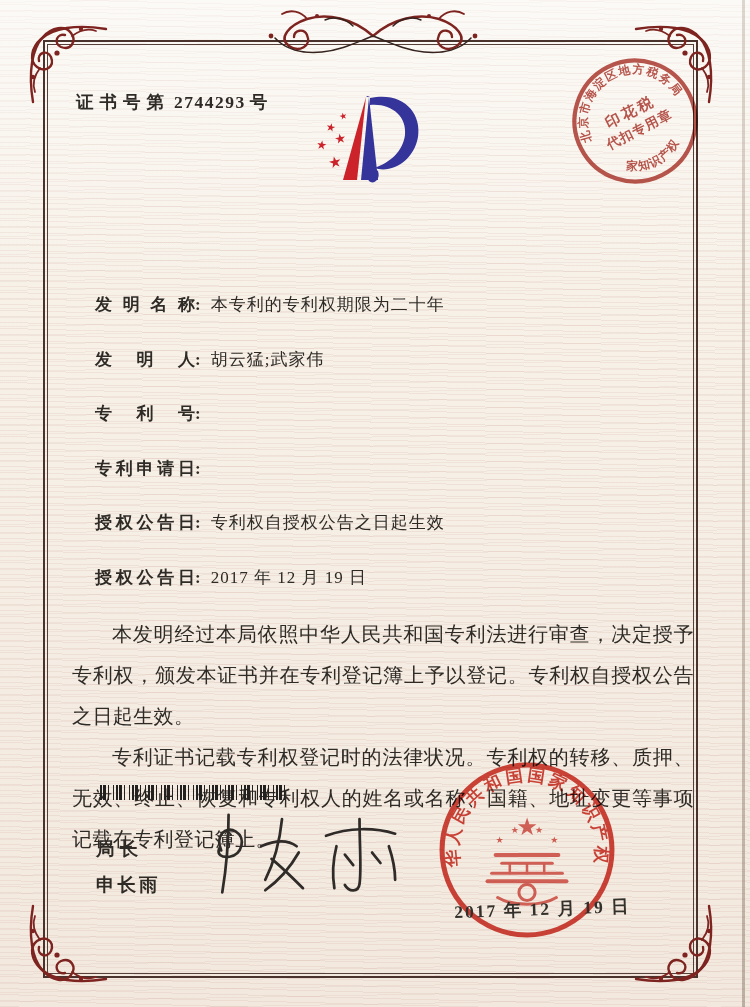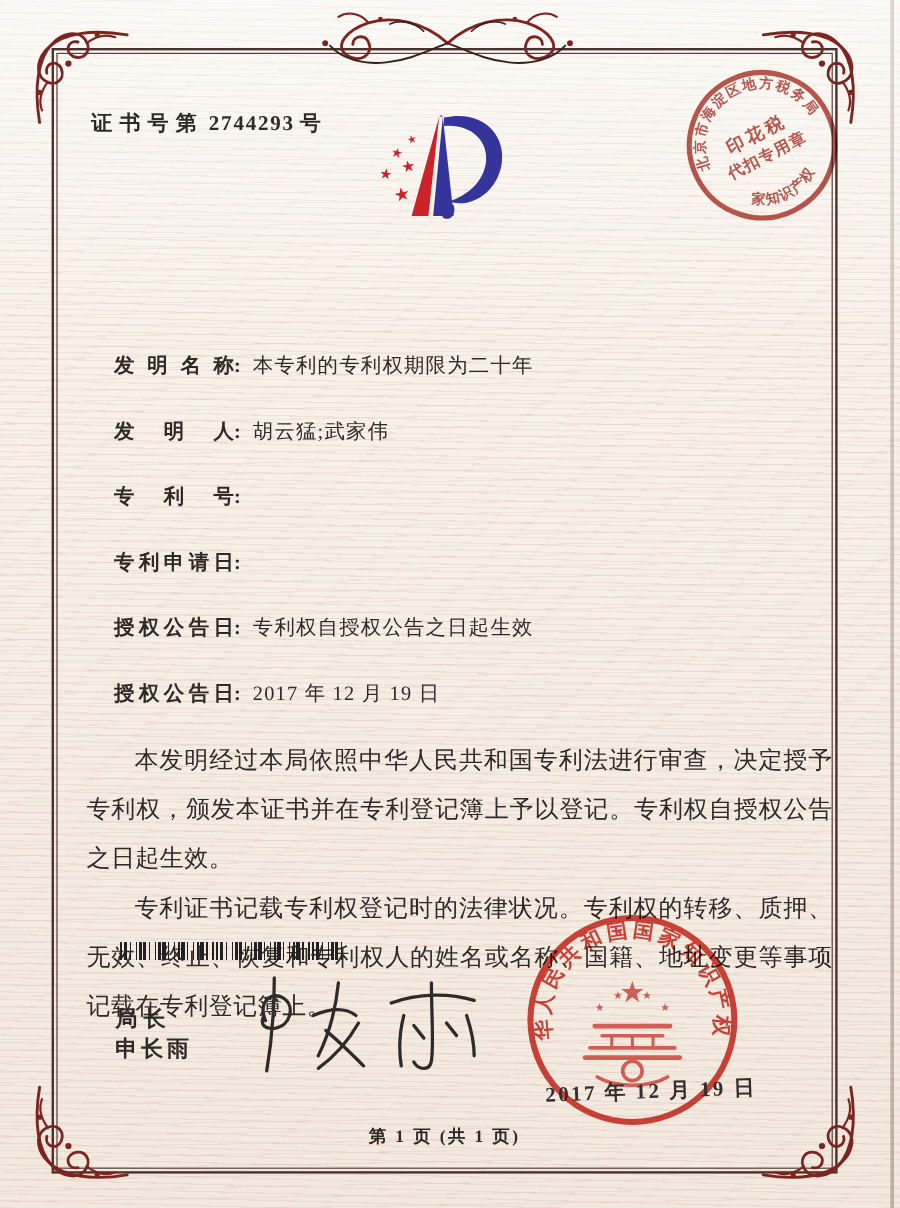--- a/index.html
+++ b/index.html
@@ -39,21 +39,21 @@
 
   .body-text{position:absolute;left:72px;top:594px;width:622px;font-size:20px;line-height:41px;
     letter-spacing:.4px;text-align:justify;margin-top:20px;}
   .body-text p{margin:0;text-indent:2em;}
 
   .barcode{position:absolute;left:100px;top:785px;width:188px;height:15px;
     background:repeating-linear-gradient(90deg,#23211f 0 2px,transparent 2px 3px,#23211f 3px 6px,
       transparent 6px 8px,#23211f 8px 9px,transparent 9px 13px,#23211f 13px 14px,transparent 14px 16px);}
 
   .issuer{position:absolute;left:96px;top:836px;font-size:18.5px;letter-spacing:5px;font-weight:bold;}
-  .issuer .name{letter-spacing:3px;}
+  .issuer .name{margin-top:11px;letter-spacing:3px;}
   .signature{position:absolute;left:194px;top:804px;width:220px;height:95px;}
 
   .seal{position:absolute;left:437px;top:760px;width:180px;height:180px;mix-blend-mode:multiply;opacity:.92;}
   .seal-date{position:absolute;left:450px;top:897px;width:185px;text-align:center;font-size:17.5px;
     font-weight:bold;letter-spacing:2px;color:#33302b;transform:rotate(-2deg);white-space:nowrap;}
 
   .stamp{position:absolute;left:566px;top:52px;width:138px;height:138px;transform:rotate(-27deg);
     mix-blend-mode:multiply;opacity:.85;}
 
   .footer{position:absolute;left:43px;right:52px;top:938px;text-align:center;font-size:14.5px;
@@ -225,15 +225,14 @@
     <text font-size="11" font-weight="bold" letter-spacing="1.5" fill="#ae3a31">
       <textPath href="#stamp-arc-top" startOffset="50%" text-anchor="middle">北京市海淀区地方税务局</textPath>
     </text>
     <text font-size="11" font-weight="bold" letter-spacing="1" fill="#ae3a31">
       <textPath href="#stamp-arc-bottom" startOffset="50%" text-anchor="middle">国家知识产权局</textPath>
     </text>
     <text x="65" y="60" font-size="14" font-weight="bold" letter-spacing="3" text-anchor="middle" fill="#ae3a31">印花税</text>
     <text x="65" y="78" font-size="12.5" font-weight="bold" letter-spacing="1" text-anchor="middle" fill="#ae3a31">代扣专用章</text>
   </svg>
 
-  <div class="footer">第 1 页 (共 1 页)</div>
 
 </div>
 
 </body></html>

